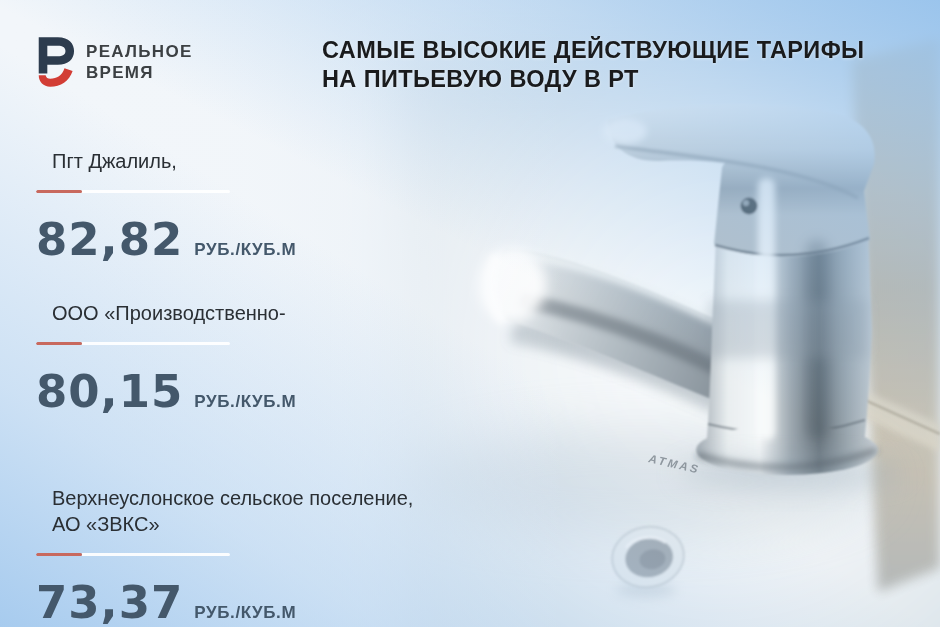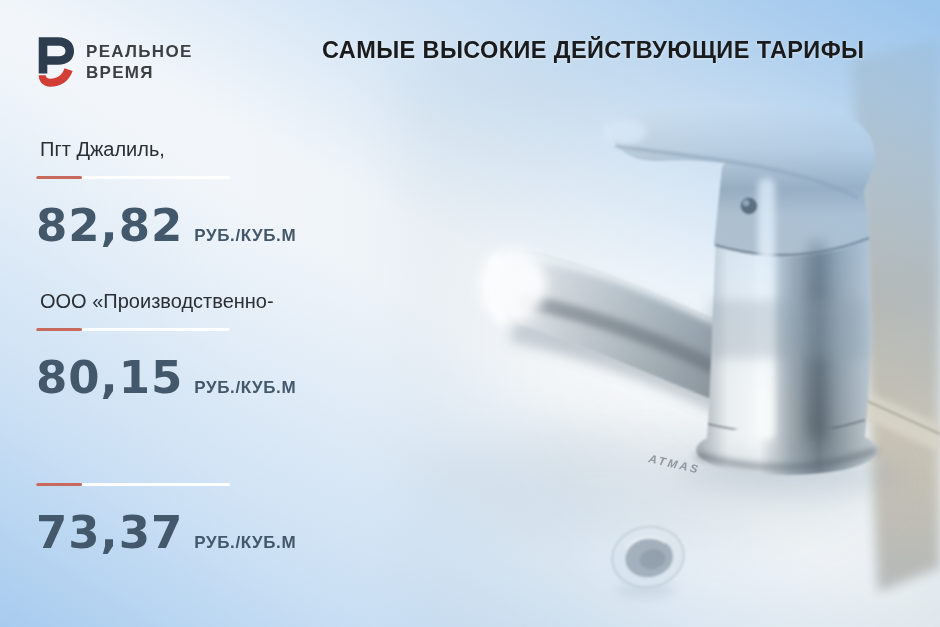--- a/index.html
+++ b/index.html
@@ -30,21 +30,21 @@
   .title{position:absolute;left:310px;top:24px;margin:12px;
     font-size:23.5px;font-weight:800;line-height:29px;letter-spacing:0.4px;color:#1a1b1d;
     text-shadow:0 1px 3px rgba(255,255,255,0.45);}
   .title span{display:block;}
 
   
   .entry{position:absolute;left:36px;width:470px;}
   .entry-1{top:132px;}
   .entry-2{top:284px;}
   .entry-3{top:469px;}
-  .entry-name{margin:4px;font-size:20px;line-height:26px;color:#2a2f34;}
+  .entry-name{margin:16px;font-size:20px;line-height:26px;color:#2a2f34;}
   .entry-name span{display:block;}
   .divider{margin-top:14px;height:3px;width:194px;display:flex;border-radius:2px;overflow:hidden;}
   .divider-red{width:46px;height:3px;background:#c8695e;border-radius:2px;}
   .divider-light{flex:1;height:3px;background:rgba(255,255,255,0.92);}
   .entry-value{margin:24px 0 0 0;display:flex;align-items:baseline;color:#44586b;}
   .value-num{font-family:"DejaVu Sans","Liberation Sans",sans-serif;font-size:45px;font-weight:700;letter-spacing:1px;line-height:1;}
   .value-unit{margin-left:11px;font-size:17px;font-weight:700;letter-spacing:0.6px;text-transform:uppercase;}
 </style>
 </head>
 <body>
@@ -173,20 +173,21 @@
         <path fill="#d23d35" d="M6,40 C6,47 11,52 18,52 C29,52 38,46 41.5,35.5 L33,32.5 C30.5,40 25,43.5 18,43.5 C15.5,43.5 13.8,42.7 13.2,40 Z"></path>
       </svg>
       <div class="brand-text">
         <span>РЕАЛЬНОЕ</span>
         <span>ВРЕМЯ</span>
       </div>
     </header>
 
     <h1 class="title">
       <span>САМЫЕ ВЫСОКИЕ ДЕЙСТВУЮЩИЕ ТАРИФЫ</span>
+      <span>НА ПИТЬЕВУЮ ВОДУ В РТ</span>
     </h1>
 
     <section class="entry entry-1">
       <p class="entry-name">
         <span>Пгт Джалиль,</span>
       </p>
       <div class="divider">
         <span class="divider-red"></span>
         <span class="divider-light"></span>
       </div>
@@ -204,20 +205,24 @@
         <span class="divider-red"></span>
         <span class="divider-light"></span>
       </div>
       <p class="entry-value">
         <span class="value-num">80,15</span>
         <span class="value-unit">руб./куб.м</span>
       </p>
     </section>
 
     <section class="entry entry-3">
+      <p class="entry-name">
+        <span>Верхнеуслонское сельское поселение,</span>
+        <span>АО «ЗВКС»</span>
+      </p>
       <div class="divider">
         <span class="divider-red"></span>
         <span class="divider-light"></span>
       </div>
       <p class="entry-value">
         <span class="value-num">73,37</span>
         <span class="value-unit">руб./куб.м</span>
       </p>
     </section>
   </div>

